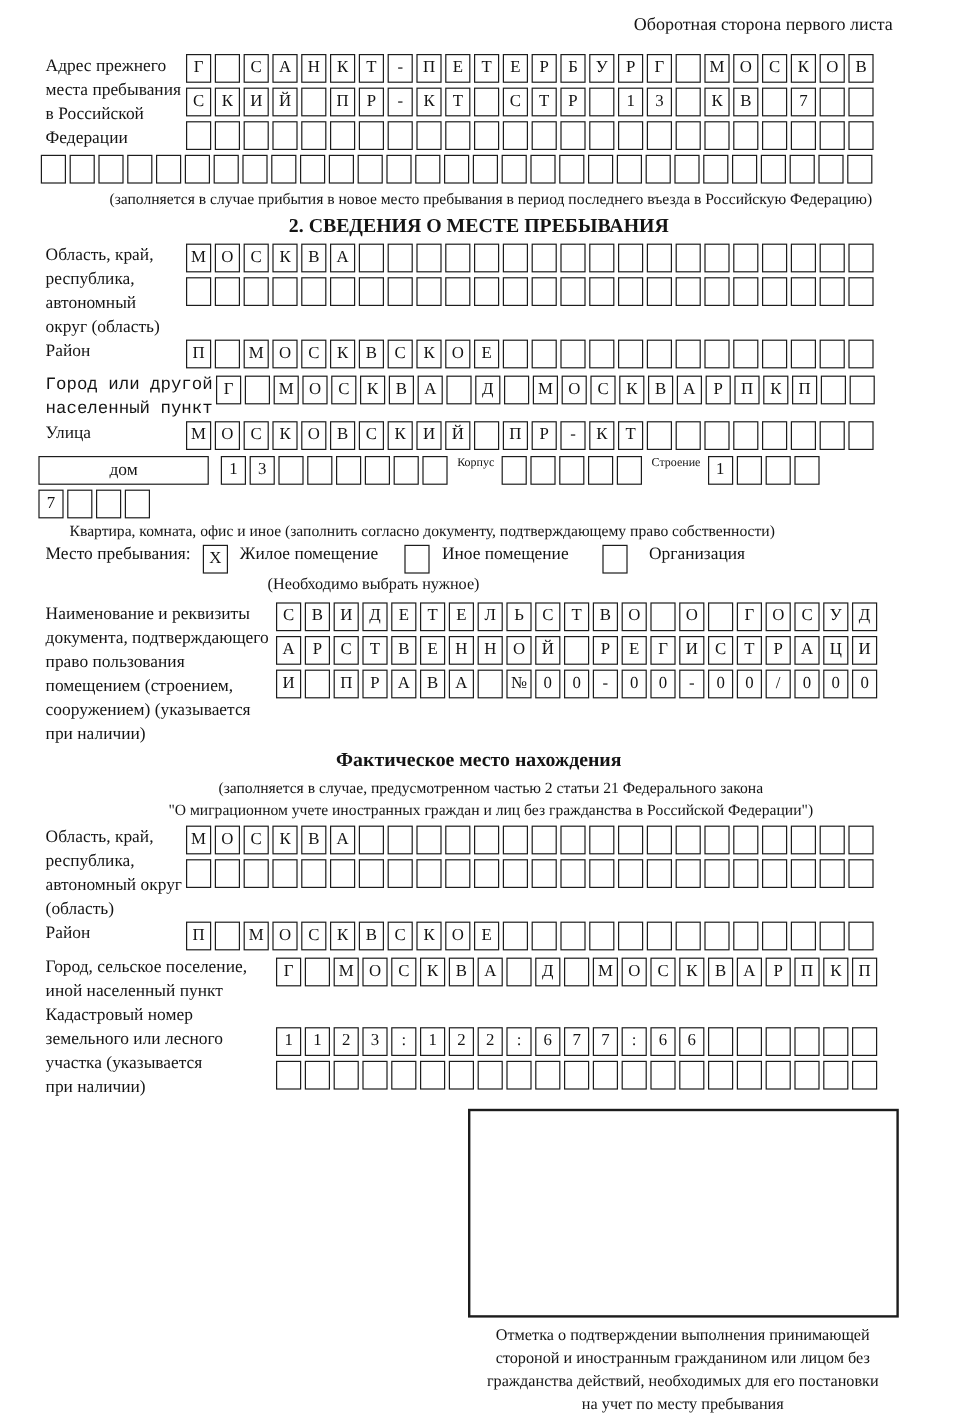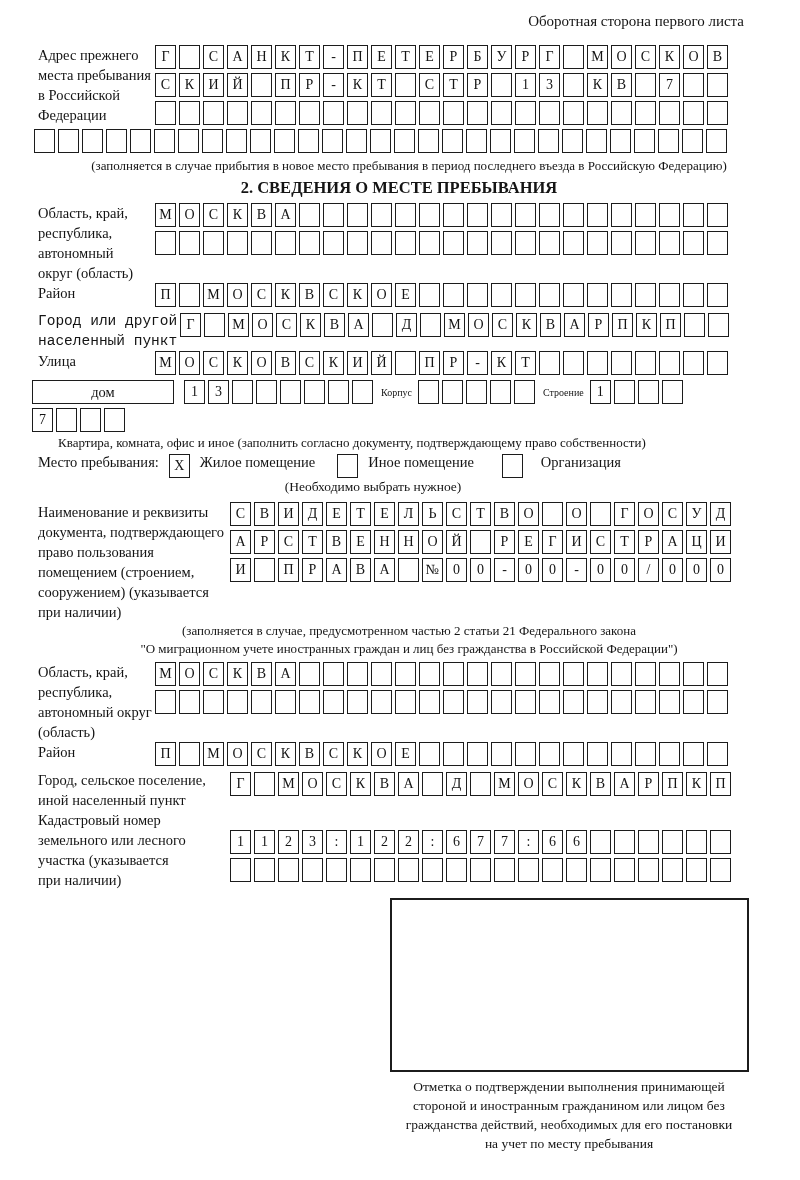--- a/index.html
+++ b/index.html
@@ -21,35 +21,35 @@
   .cellrow{display:flex;gap:3px;margin-bottom:4px;}
   .cell{
     flex:none;width:19px;height:22px;border:1.5px solid #1c1c1c;
     display:flex;align-items:center;justify-content:center;
     font-size:14px;background:#fff;
   }
   .note{font-size:13px;line-height:18px;margin-left:20px;}
   .note-center{text-align:center;}
   .sec-title{text-align:center;font-weight:bold;font-size:16.5px;line-height:22px;margin:2px 0 4px 0;font-family:Liberation Serif, serif;}
 
-  .fieldrow{display:flex;align-items:center;margin:1px 0 2px -6px;}
+  .fieldrow{display:flex;align-items:flex-start;margin:1px 0 2px -6px;}
   .widefield{
     flex:none;height:22px;border:1.5px solid #1c1c1c;background:#fff;
     display:flex;align-items:center;justify-content:center;font-size:14.5px;
   }
   .wf-dom{width:140px;margin-right:10px;}
   .wf-kv{width:202px;margin-right:12px;}
   .inline-label{font-size:10px;margin:0 6px 0 8px;flex:none;font-family:Liberation Serif, serif;}
 
   .mesto-row{display:flex;align-items:flex-start;font-size:14.5px;margin-top:2px;}
   .checkbox{
     flex:none;width:19px;height:22px;border:1.5px solid #1c1c1c;margin:0 10px;
     display:flex;align-items:center;justify-content:center;font-size:14px;background:#fff;
   }
-  .mesto-note{font-size:13.5px;line-height:18px;margin-left:185px;width:300px;text-align:center;}
+  .mesto-note{font-size:13.5px;line-height:18px;margin-left:185px;width:300px;text-align:left;}
 
   .mt4{margin-top:4px;} .mt6{margin-top:6px;} .mt14{margin-top:14px;}
 
   .stamp-wrap{width:382px;margin-left:auto;margin-top:8px;}
   .stamp-box{width:355px;height:170px;border:2px solid #1c1c1c;margin:0 auto;background:#fff;}
   .stamp-note{font-size:13.5px;line-height:19px;text-align:center;margin-top:5px;white-space:pre-line;}
 </style>
 </head>
 <body>
 
@@ -458,20 +458,21 @@
           <div class="cell">0</div>
           <div class="cell">0</div>
           <div class="cell">/</div>
           <div class="cell">0</div>
           <div class="cell">0</div>
           <div class="cell">0</div>
         </div>
     </div>
   </div>
 
+  <div class="sec-title" style="margin-top:0;">Фактическое место нахождения</div>
   <div class="note note-center">(заполняется в случае, предусмотренном частью 2 статьи 21 Федерального закона</div>
   <div class="note note-center">"О миграционном учете иностранных граждан и лиц без гражданства в Российской Федерации")</div>
 
   <div class="group mt4">
     <div class="glabel w117">Область, край,
 республика,
 автономный округ
 (область)</div>
     <div class="gboxes">
       <div class="cellrow">

